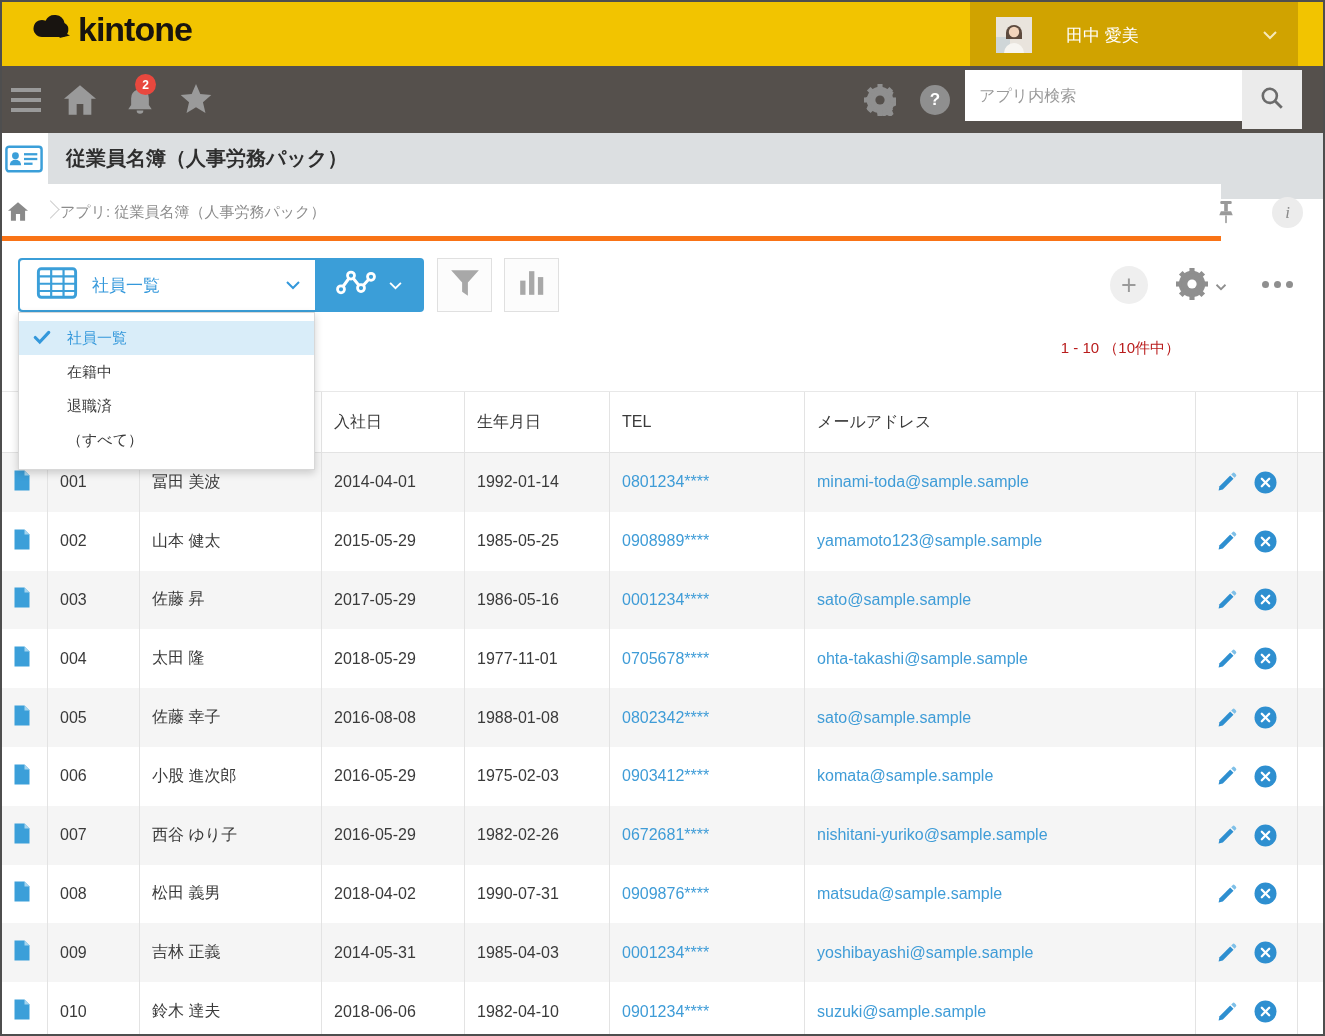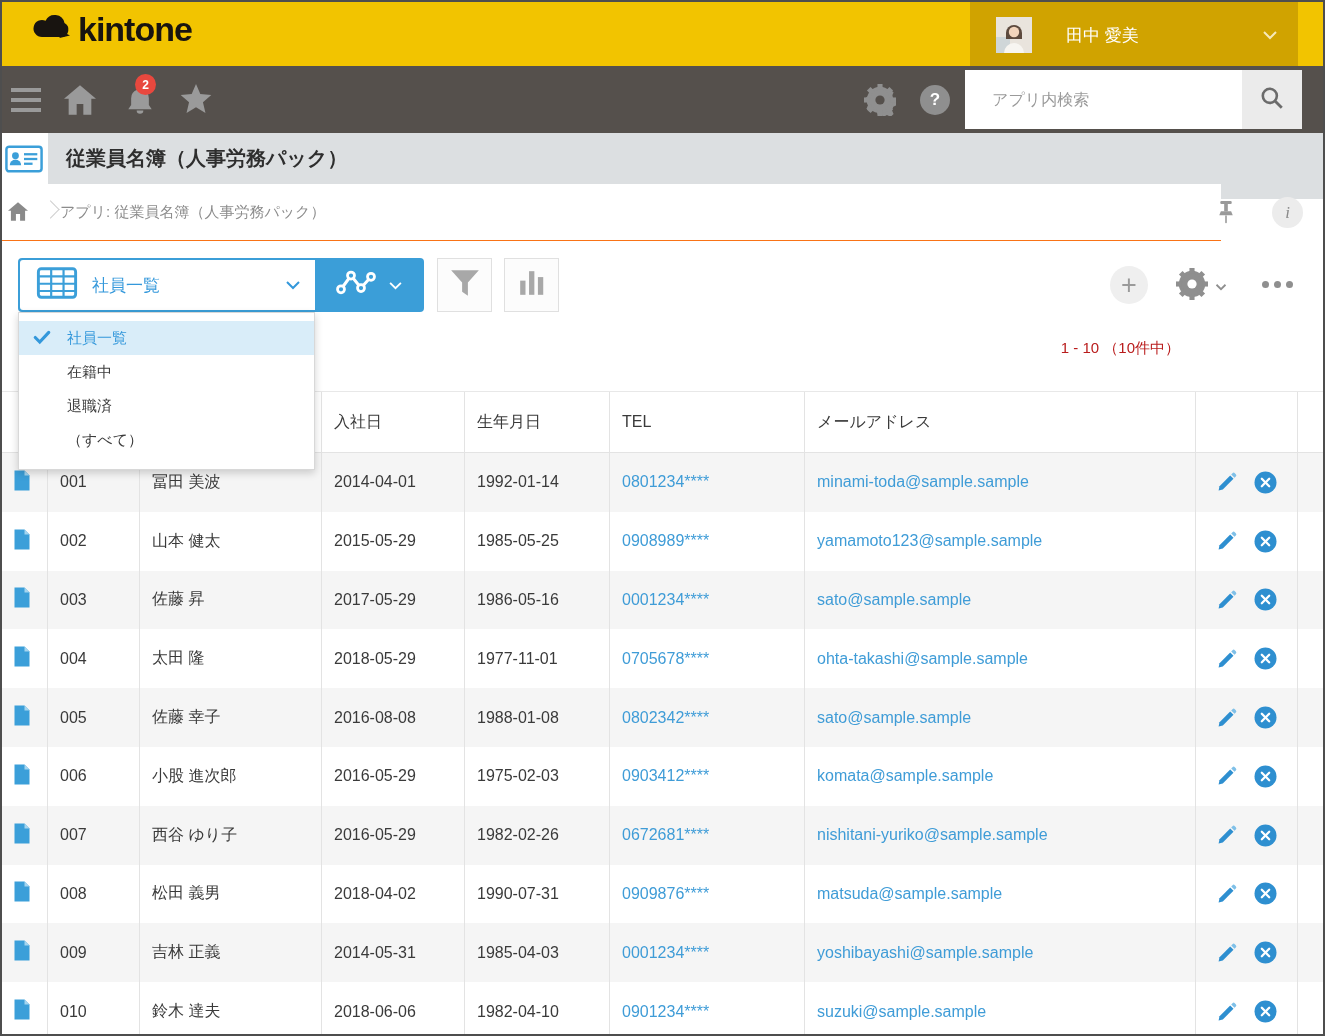--- a/index.html
+++ b/index.html
@@ -29,37 +29,37 @@
   .nav-bell { left:120px; width:40px; }
   .badge { position:absolute; left:135px; top:8px; width:21px; height:21px; border-radius:50%;
            background:#e8483e; color:#fff; font-size:12px; font-weight:bold;
            display:flex; align-items:center; justify-content:center; z-index:2; }
   .nav-star { left:176px; width:40px; }
   .nav-gear { left:860px; width:40px; }
   .nav-help { left:915px; width:40px; }
   .help-circle { width:30px; height:30px; border-radius:50%; background:#8f8f8f; color:#fff;
                  font-weight:bold; font-size:17px; display:flex; align-items:center; justify-content:center; }
   .search-wrap { position:absolute; left:965px; top:70px; height:59px; display:flex; z-index:3; }
-  .search-input { width:277px; height:59px; border:none; outline:none; background:#fff;
-                  font-size:16px; padding-left:27px; color:#3a3a3a;
+  .search-input { width:277px; height:51px; border:none; outline:none; background:#fff;
+                  font-size:16px; padding-left:14px; color:#3a3a3a;
                   font-family:"Liberation Sans","DejaVu Sans",sans-serif; }
   .search-input::placeholder { color:#9a9a9a; }
   .search-btn { width:60px; height:59px; background:#ebebeb; border:none; cursor:pointer;
                 display:flex; align-items:center; justify-content:center; }
 
   
   .app-header { position:absolute; left:0; top:133px; width:1325px; height:66px; background:#dcdfe1; }
   .app-icon-tile { position:absolute; left:0; top:0; width:48px; height:51px; background:#fff;
                    display:flex; align-items:center; justify-content:center; }
   .app-title { position:absolute; left:66px; top:0; height:51px; display:flex; align-items:center;
                font-size:20px; font-weight:bold; color:#2e2e2e; }
 
   
   .breadcrumb { position:absolute; left:0; top:184px; width:1221px; height:57px; background:#fff;
-                border-bottom:1px solid #f97316;padding-left:17px; }
+                border-bottom:5px solid #f97316;padding-left:17px; }
   .bc-home { position:absolute; left:8px; top:18px; cursor:pointer; }
   .bc-sep { position:absolute; left:44px; top:19px; width:13px; height:13px;
             border-top:1.5px solid #cfcfcf; border-right:1.5px solid #cfcfcf; transform:rotate(45deg); }
   .bc-label { position:absolute; left:60px; top:0; height:57px; display:flex; align-items:center;
               color:#8c8c8c; font-size:15px; cursor:pointer; }
   .bc-pin { position:absolute; left:1218px; top:17px; cursor:pointer; }
   .bc-info { position:absolute; left:1272px; top:13px; width:31px; height:31px; border-radius:50%;
              background:#ececec; color:#8a8a8a; display:flex; align-items:center; justify-content:center;
              font-family:"Liberation Serif","DejaVu Serif",serif; font-style:italic; font-size:17px; cursor:pointer; }
 

